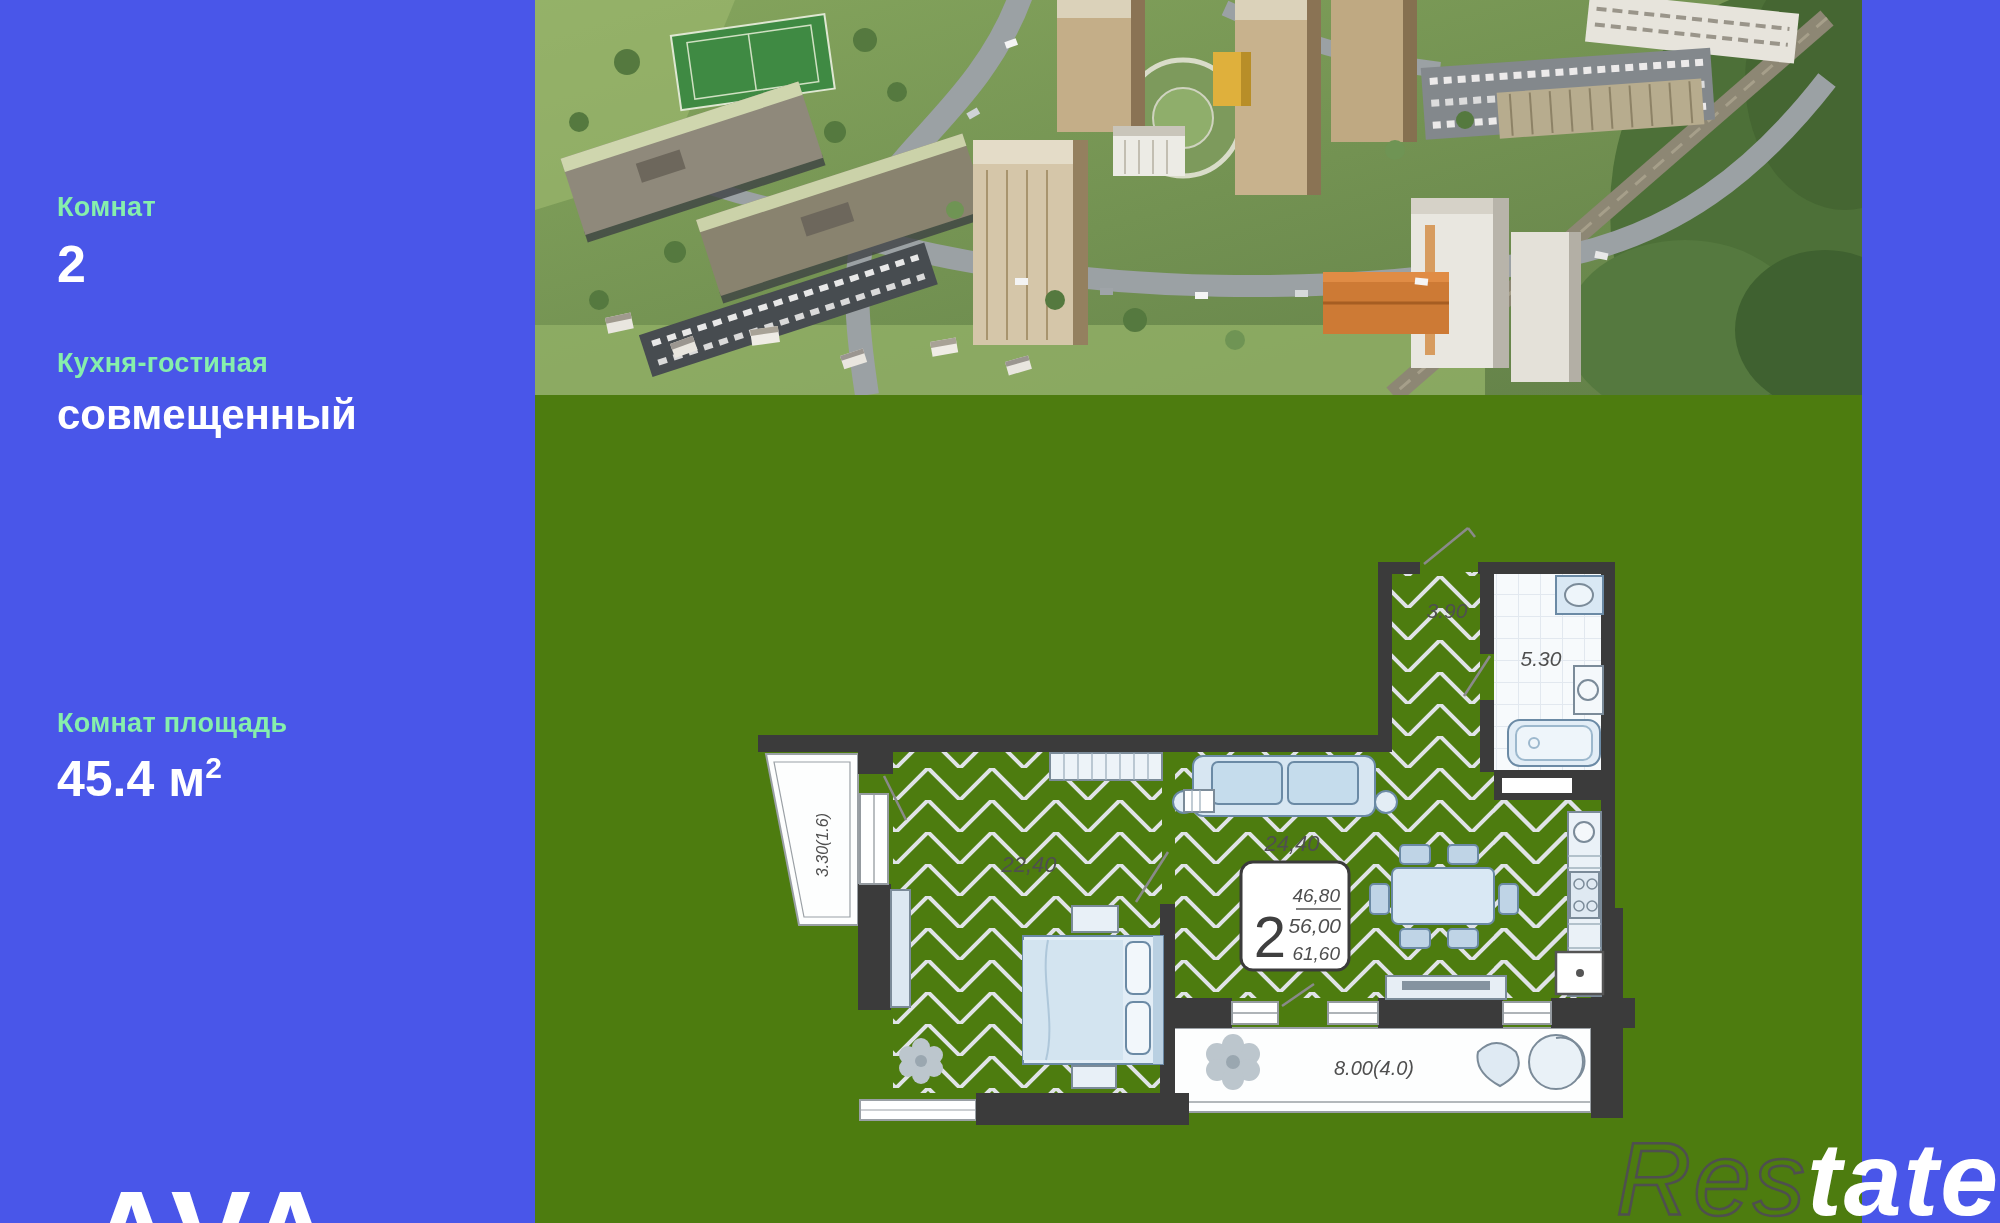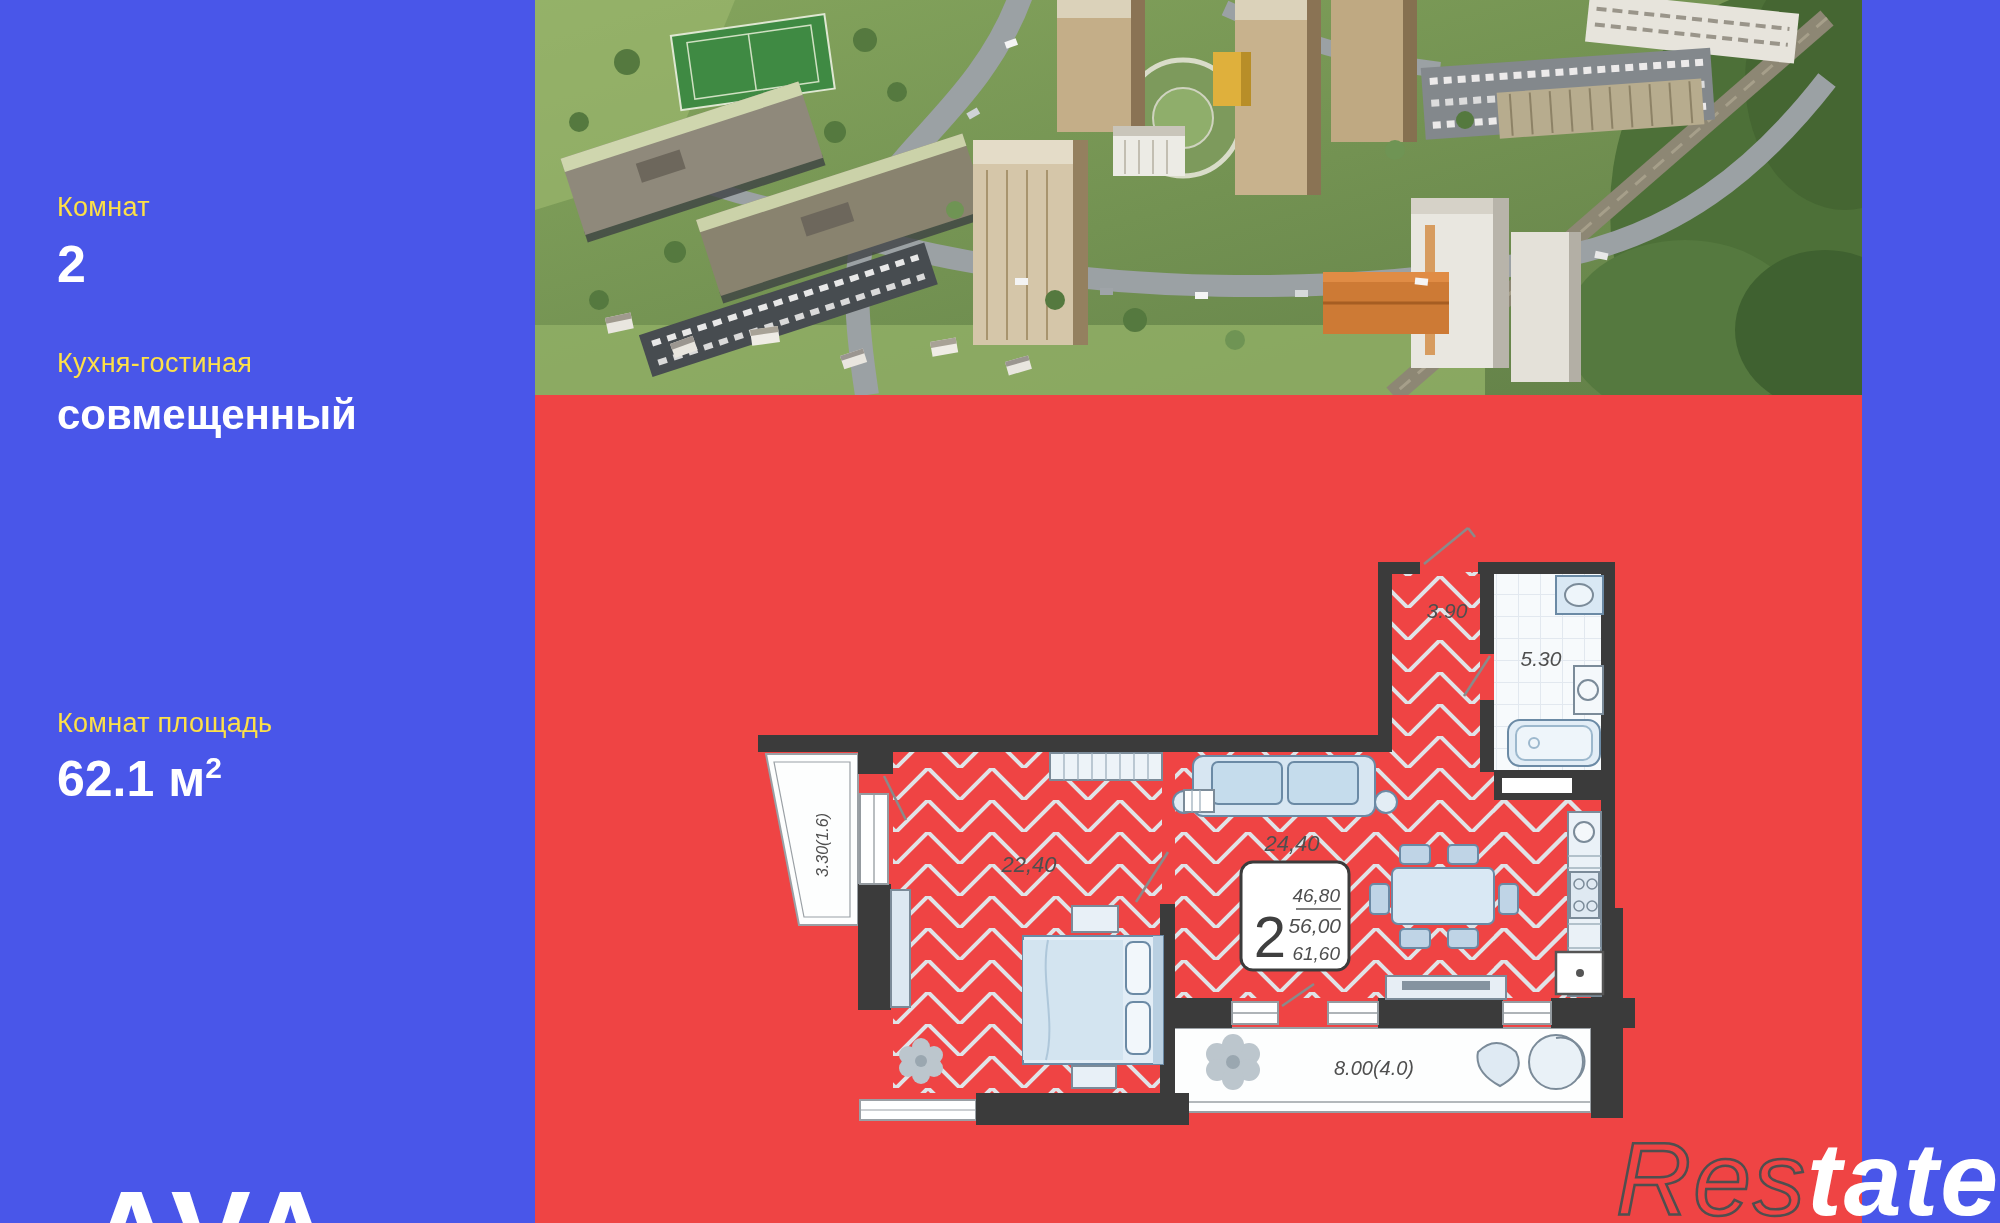--- a/index.html
+++ b/index.html
@@ -2,34 +2,34 @@
 <html><head>
 <meta charset="utf-8">
 <style>
   html,body{margin:0;padding:0;background:#222;}
   .page{position:relative;width:2000px;height:1223px;overflow:hidden;
         font-family:"Liberation Sans",sans-serif;background:#ffffff;}
   
   .sidebar{position:absolute;left:0;top:0;width:535px;height:1223px;
            background:#4956e9;overflow:hidden;z-index:2;}
   .stat{position:absolute;left:57px;}
-  .stat-label{font-size:27px;color:#fde047;letter-spacing:.3px;margin-bottom:12px;}
+  .stat-label{font-size:27px;color:#86efac;letter-spacing:.3px;margin-bottom:12px;font-weight:bold;}
   .stat-value{color:#ffffff;font-weight:bold;line-height:1.12;}
   .stat-rooms{top:192px;} .stat-rooms .stat-value{font-size:52px;}
   .stat-kitchen{top:348px;} .stat-kitchen .stat-value{font-size:42px;width:400px;}
   .stat-kitchen .unit{display:block;}
   .stat-total{top:708px;} .stat-total .stat-value{font-size:50px;}
   .stat-value sup{font-size:60%;}
   .ava-logo{position:absolute;left:88px;top:1164px;color:#ffffff;
             font-size:120px;font-weight:bold;letter-spacing:5px;}
   
   .right-strip{position:absolute;right:0;top:0;width:138px;height:1223px;
                background:#4956e9;z-index:2;}
   
-  .main{position:absolute;left:535px;top:0;width:1327px;height:1223px;background:#ef4444;}
+  .main{position:absolute;left:535px;top:0;width:1327px;height:1223px;background:#4d7c0f;}
   .photo{position:absolute;left:0;top:0;width:1327px;height:395px;overflow:hidden;}
   .plan{position:absolute;left:0;top:395px;width:1327px;height:828px;}
   
   .watermark{position:absolute;right:0px;bottom:-16px;z-index:5;
              font-size:104px;font-style:italic;letter-spacing:2px;white-space:nowrap;}
   .wm-res{color:transparent;-webkit-text-stroke:2.5px #4f4f4f;}
   .wm-tate{color:#ffffff;font-weight:bold;}
   svg text{font-family:"Liberation Sans",sans-serif;}
 </style>
 </head>
@@ -41,21 +41,21 @@
     <div class="stat stat-rooms">
       <div class="stat-label">Комнат</div>
       <div class="stat-value"><span>2</span><span class="unit"><span></span><sup></sup></span></div>
     </div>
     <div class="stat stat-kitchen">
       <div class="stat-label">Кухня-гостиная</div>
       <div class="stat-value"><span>совмещенный</span></div>
     </div>
     <div class="stat stat-total">
       <div class="stat-label">Комнат площадь</div>
-      <div class="stat-value"><span>62.1</span> <span class="unit" style="display:inline"><span>м</span><sup>2</sup></span></div>
+      <div class="stat-value"><span>45.4</span> <span class="unit" style="display:inline"><span>м</span><sup>2</sup></span></div>
     </div>
     <div class="ava-logo">AVA</div>
   </aside>
 
   <div class="main">
 
     <div class="photo">
       <svg width="1327" height="395" viewBox="0 0 1327 395">
         <defs>
           <linearGradient id="grass" x1="0" y1="0" x2="1" y2="1">

